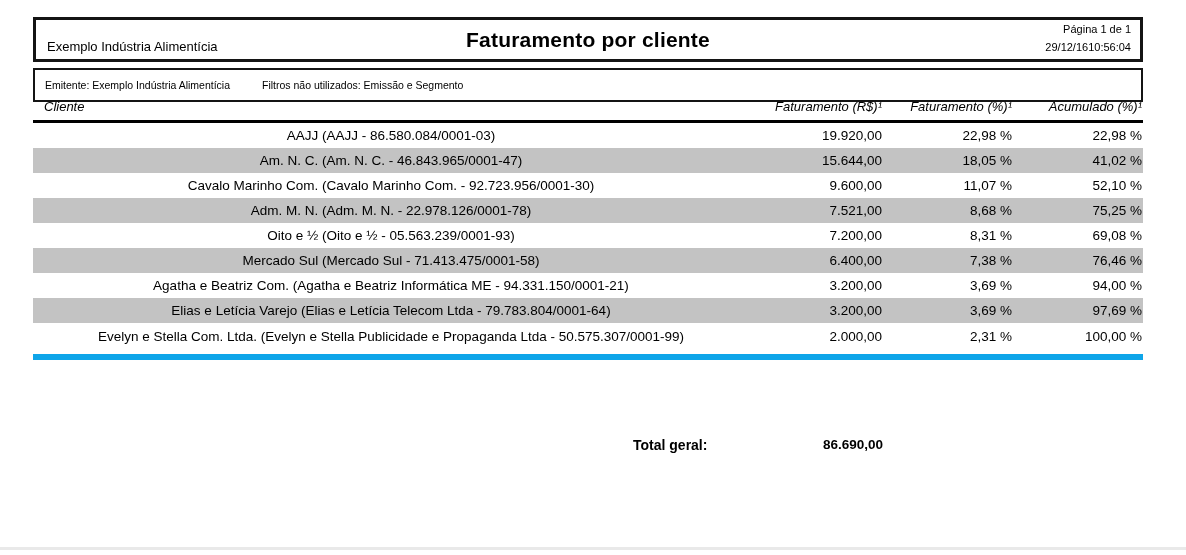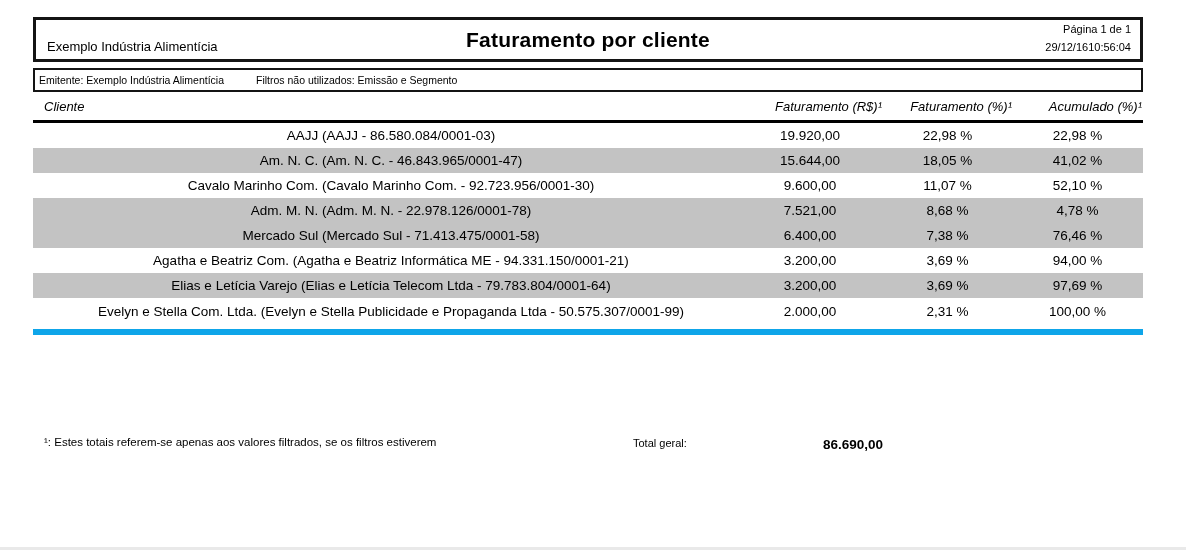--- a/index.html
+++ b/index.html
@@ -37,25 +37,25 @@
     position: absolute; right: 9px; top: 3px;
     text-align: right; font-size: 11px;
   }
   .date-time { margin-top: 6px; }
   .date-time .time { display: inline-block; }
 
   
   .emit-box {
     position: absolute;
     left: 33px; top: 68px;
-    width: 1110px; height: 24px;
+    width: 1110px; height: 34px;
     border: 2px solid #141414;
     background: #fff;
     display: flex; align-items: center;
-    padding-left: 4px;
+    padding-left: 10px;
     font-size: 10.5px;
     gap: 32px;
     white-space: nowrap;
   }
 
   
   table.report {
     position: absolute;
     left: 33px; top: 97px;
     width: 1110px;
@@ -80,39 +80,39 @@
   th.c-num { text-align: right; padding-right: 1px; }
   td {
     font-size: 13.5px;
     height: 25px;
     line-height: 25px;
     vertical-align: top;
     white-space: nowrap;
     overflow: hidden;
   }
   td.c-cliente { text-align: center; padding-left: 11px; }
-  td.c-num { text-align: center; padding-right: 1px; }
+  td.c-num { text-align: right; padding-right: 1px; }
   tr.zebra td { background: var(--zebra, #c3c3c3); }
   tr:last-child td {
     height: auto;
     line-height: 21px;
     padding-top: 3px;
     padding-bottom: 7px;
     white-space: normal;
   }
 
   
   .footnote {
     position: absolute; left: 44px; top: 431px;
     font-size: 11.5px; line-height: 22px;
     width: 540px;
   }
   .total-label {
     position: absolute; left: 633px; top: 437px;
-    font-size: 11px; font-weight: normal;
+    font-size: 14px; font-weight: bold;
   }
   .total-value {
     position: absolute; left: 738px; top: 437px;
     width: 145px; text-align: right;
     font-size: 13.5px; font-weight: bold;
   }
   .bottom-rule {
     position: absolute; left: 0; top: 547px;
     width: 1186px; height: 3px;
     background: #e9e9e9;
@@ -170,21 +170,27 @@
         <tr>
       <td class="c-cliente">Cavalo Marinho Com. (Cavalo Marinho Com. - 92.723.956/0001-30)</td>
       <td class="c-num">9.600,00</td>
       <td class="c-num">11,07 %</td>
       <td class="c-num">52,10 %</td>
     </tr>
         <tr class="zebra">
       <td class="c-cliente">Adm. M. N. (Adm. M. N. - 22.978.126/0001-78)</td>
       <td class="c-num">7.521,00</td>
       <td class="c-num">8,68 %</td>
-      <td class="c-num">4,78 %</td>
+      <td class="c-num">75,25 %</td>
+    </tr>
+        <tr>
+      <td class="c-cliente">Oito e ½ (Oito e ½ - 05.563.239/0001-93)</td>
+      <td class="c-num">7.200,00</td>
+      <td class="c-num">8,31 %</td>
+      <td class="c-num">69,08 %</td>
     </tr>
         <tr class="zebra">
       <td class="c-cliente">Mercado Sul (Mercado Sul - 71.413.475/0001-58)</td>
       <td class="c-num">6.400,00</td>
       <td class="c-num">7,38 %</td>
       <td class="c-num">76,46 %</td>
     </tr>
         <tr>
       <td class="c-cliente">Agatha e Beatriz Com. (Agatha e Beatriz Informática ME - 94.331.150/0001-21)</td>
       <td class="c-num">3.200,00</td>
@@ -200,20 +206,19 @@
         <tr>
       <td class="c-cliente">Evelyn e Stella Com. Ltda. (Evelyn e Stella Publicidade e Propaganda Ltda - 50.575.307/0001-99)</td>
       <td class="c-num">2.000,00</td>
       <td class="c-num">2,31 %</td>
       <td class="c-num">100,00 %</td>
     </tr>
       </tbody>
   </table>
 
   <div class="footnote">
-    <div>¹: Estes totais referem-se apenas aos valores filtrados, se os filtros estiverem</div>
   </div>
   <div class="total-label">Total geral:</div>
   <div class="total-value">86.690,00</div>
 
   <div class="bottom-rule"></div>
 
 </div>
 
 </body></html>

